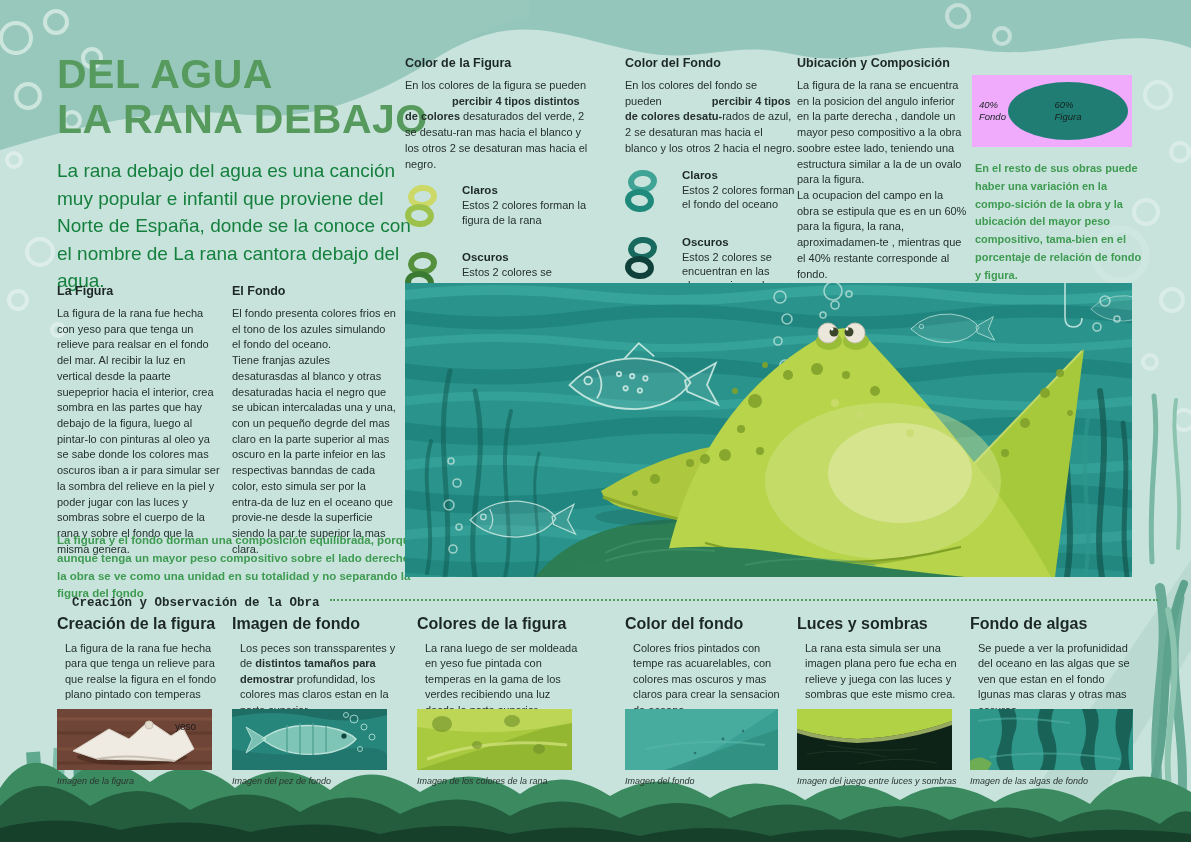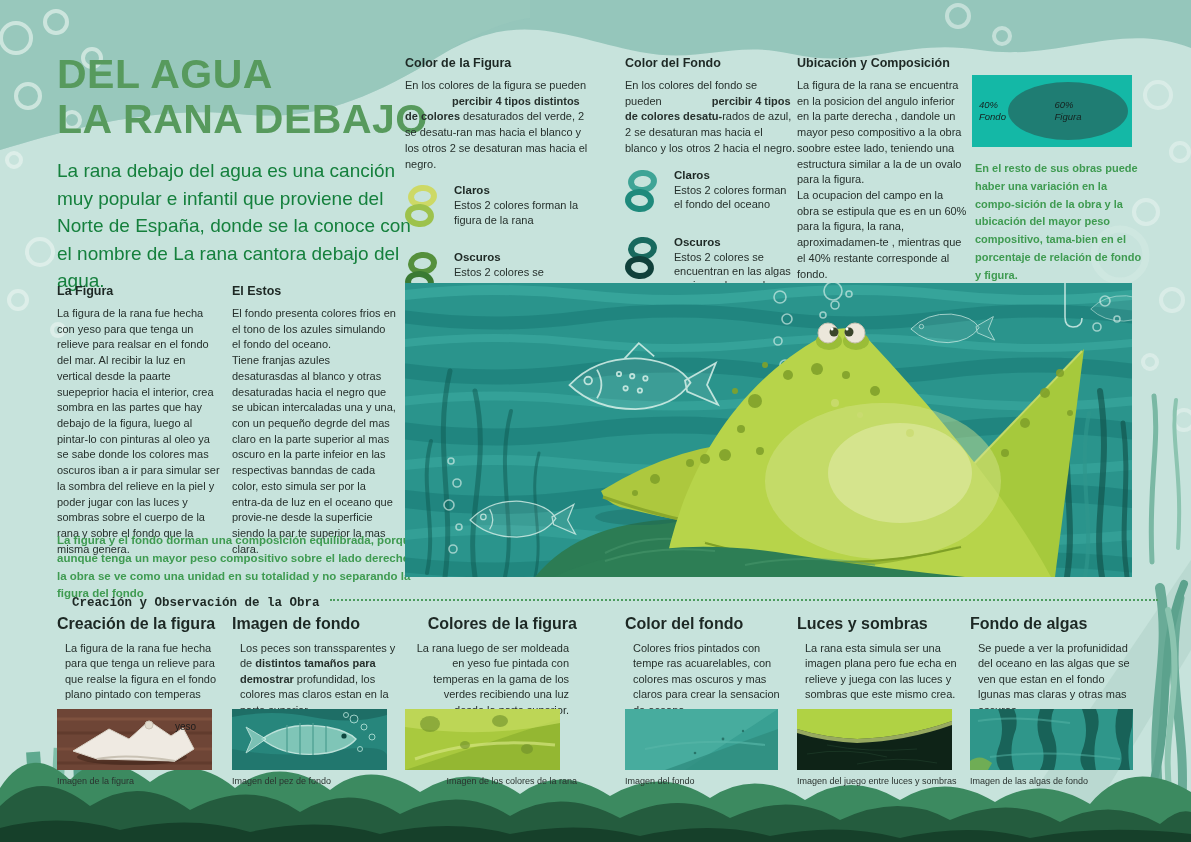--- a/index.html
+++ b/index.html
@@ -15,46 +15,46 @@
   .abs { position:absolute; }
   .h-main { font-size:41px; font-weight:700; color:#579a5d; line-height:1.1; letter-spacing:.5px; }
   .intro  { font-size:19px; color:#15803d; line-height:1.45; }
   .col-head { font-size:12.5px; font-weight:700; color:#1d2824; margin:0 0 8px 0; }
   .body-txt { font-size:11px; color:#26302c; line-height:1.43; margin:0; }
   .body-txt b { font-weight:700;margin-left:47px; }
   .green-note { font-size:11px; font-weight:700; color:#3f9b51; line-height:1.62; }
   .balance-note { font-size:11.5px; font-weight:700; color:#3f9b51; line-height:1.55; }
 
   
-  .sw-row { display:flex; gap:7px; margin-top:11px; }
+  .sw-row { display:flex; gap:15px; margin-top:11px; }
   .swatch { position:relative; width:42px; height:56px; flex:0 0 42px; }
   .ring { position:absolute; width:29px; height:23px; border:6px solid #888; border-radius:50%; }
   .ring.r1 { top:2px; left:3px; transform:rotate(-7deg); }
   .ring.r2 { top:21px; left:0; transform:rotate(5deg); }
   .sw-txt { font-size:11px; color:#26302c; line-height:1.3; }
   .sw-label { font-weight:700; font-size:11.5px; color:#1d2824; }
 
   
-  .chart-box { position:absolute; left:972px; top:75px; width:160px; height:72px; background:#14b8a6; }
+  .chart-box { position:absolute; left:972px; top:75px; width:160px; height:72px; background:#f0abfc; }
   .chart-ellipse { position:absolute; left:36px; top:7px; width:120px; height:58px;
                    background:#1f7d73; border-radius:50%; display:flex; align-items:center; justify-content:center; }
   .chart-lab { font-size:9.5px; font-style:italic; color:#15221f; line-height:1.25; }
   .chart-lab-left { position:absolute; left:7px; top:24px; }
 
   
   .cre-header { position:absolute; left:72px; top:596px; width:1086px; display:flex; align-items:flex-start; gap:10px;font-family:Liberation Mono, monospace; }
   .cre-title { font-size:12.5px; font-weight:700; color:#1d2824; white-space:nowrap; }
   .dotline { flex:1; height:0; border-bottom:2px dotted #4c9c5f; margin-top:3px; }
   .b-col { position:absolute; top:615px; width:172px; }
   .b-col h4 { font-size:16px; font-weight:700; color:#1d2824; margin:0 0 7px 0; }
   .b-col p { font-size:11px; color:#26302c; line-height:1.4; margin:8px; height:60px; }
   .thumb { position:relative; width:155px; height:61px; margin-top:5px; overflow:hidden; }
   .thumb svg { display:block; }
   .thumb-overlay { position:absolute; right:16px; top:12px; font-size:10px; color:#1c1c1c; }
-  .caption { font-size:9px; color:#2a332f; margin-top:6px; white-space:nowrap; }
+  .caption { font-size:9px; font-style:italic; color:#2a332f; margin-top:6px; white-space:nowrap; }
 </style>
 </head>
 <body>
 
 <div class="poster">
 
   <svg class="decor" width="1191" height="842" viewBox="0 0 1191 842" aria-hidden="true">
 
     <path d="M0,0 H1191 V48 C1120,20 1060,62 980,50 C905,38 862,70 792,54
              C730,40 702,64 640,52 C560,36 515,6 430,62 C350,110 300,120 238,114
@@ -194,21 +194,21 @@
     </div>
   </div>
 
   <div class="abs green-note" style="left:975px; top:160px; width:172px;">En el resto de sus obras puede haber una variación en la compo-sición  de la obra y la ubicación del mayor peso compositivo, tama-bien en el porcentaje de relación de fondo y figura.</div>
 
   <div class="abs" style="left:57px; top:284px; width:164px;">
     <h3 class="col-head">La Figura</h3>
     <p class="body-txt">La figura de la rana fue hecha con yeso para que tenga un relieve para realsar en el fondo del mar. Al recibir la luz en vertical desde la paarte suepeprior hacia el interior, crea sombra en las partes que hay debajo de la figura, luego al pintar-lo con pinturas al oleo ya se sabe donde los colores mas oscuros iban a ir para simular ser la sombra del relieve en la piel y poder jugar con las luces y sombras sobre el cuerpo de la rana y sobre el fondo que la misma genera.</p>
   </div>
   <div class="abs" style="left:232px; top:284px; width:164px;">
-    <h3 class="col-head">El Estos</h3>
+    <h3 class="col-head">El Fondo</h3>
     <p class="body-txt">El fondo presenta colores frios en el tono de los azules simulando el fondo del oceano.</p>
     <p class="body-txt" style="margin-top:0;">Tiene franjas azules desaturasdas al blanco y otras desaturadas hacia el negro que se ubican intercaladas una y una, con un pequeño degrde del mas claro en la parte superior al mas oscuro en la parte infeior en las respectivas banndas de cada color, esto simula ser por la entra-da de luz en el oceano que provie-ne desde la superficie siendo la par te superior la mas clara.</p>
   </div>
   <div class="abs balance-note" style="left:57px; top:532px; width:360px;">La figura y el fondo dorman una composición equilibrada, porque aunque tenga un mayor peso compositivo sobre el lado derecho, la obra se ve como una unidad en su totalidad y no separando la figura del fondo</div>
 
   <svg class="art" style="left:405px; top:283px;" width="727" height="294" viewBox="0 0 727 294" aria-hidden="true">
     <rect width="727" height="294" fill="#2a948c"></rect>
 
     <g fill="none" stroke-linecap="round">
       <path d="M0,12 Q90,2 180,12 T360,12 T540,12 T727,12" stroke="#3aa89e" stroke-width="10" opacity="0.8"></path>
@@ -411,21 +411,21 @@
             <circle cx="132" cy="18" r="3"></circle>
             <circle cx="114" cy="6" r="2.5"></circle>
           <circle cx="140" cy="28" r="3"></circle>
             <circle cx="128" cy="40" r="2.5"></circle>
         </g>
       </svg>
     </div>
     <div class="caption">Imagen del pez de fondo</div>
   </div>
 
-  <div class="b-col" style="left:405px;text-align:right;">
+  <div class="b-col" style="left:417px;">
     <h4>Colores de la figura</h4>
     <p>La rana luego de ser moldeada en yeso fue pintada con temperas en la gama de los verdes recibiendo una luz desde la parte superior.</p>
     <div class="thumb">
       <svg width="155" height="61" viewBox="0 0 155 61">
         <rect width="155" height="61" fill="#a9c93e"></rect>
         <path d="M0,61 L155,10 L155,61 Z" fill="#8fb32f" opacity="0.8"></path>
         <path d="M0,0 H155 V14 Q80,30 0,18 Z" fill="#c2d95c" opacity="0.8"></path>
         <path d="M10,50 Q70,28 150,36" fill="none" stroke="#d4e47f" stroke-width="3" opacity="0.7"></path>
         <g fill="#6e8f2a" opacity="0.6">
           <ellipse cx="25" cy="15" rx="10" ry="8"></ellipse>

